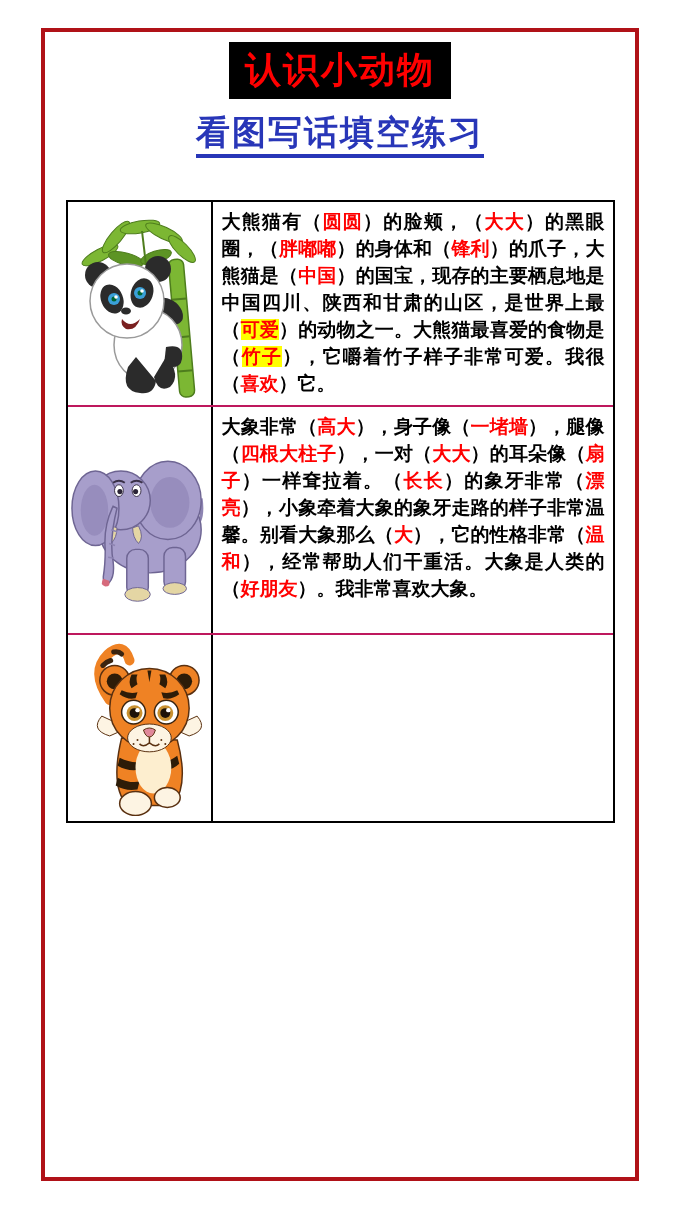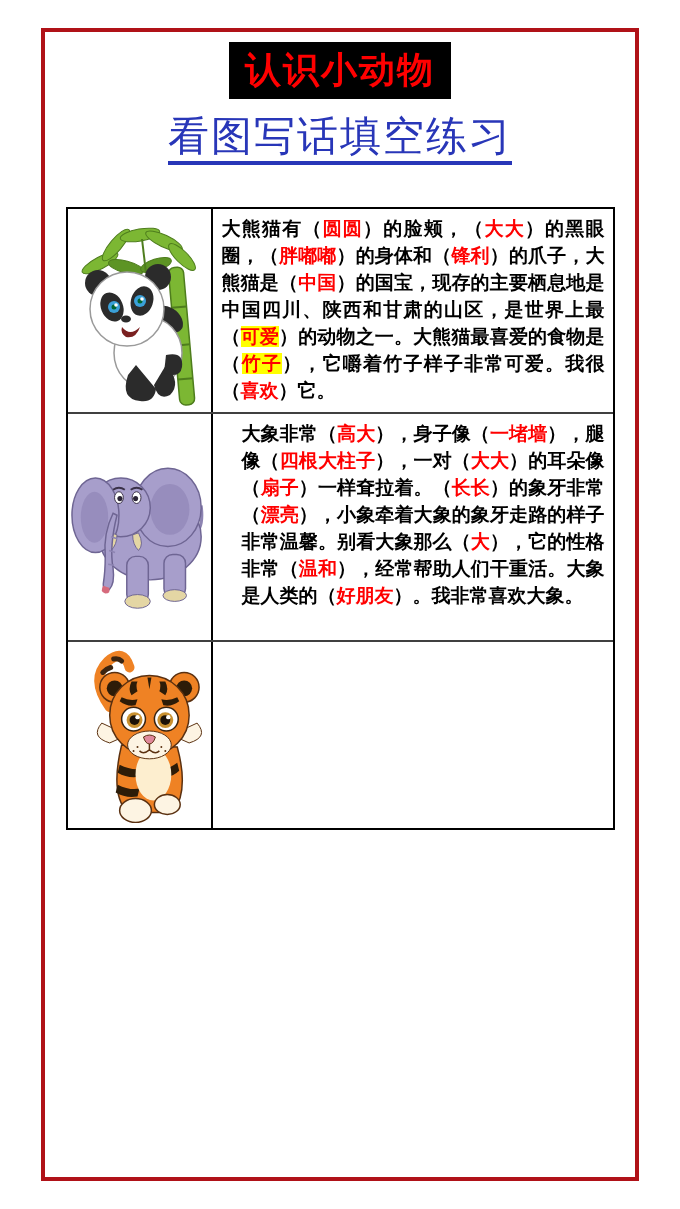--- a/index.html
+++ b/index.html
@@ -20,30 +20,30 @@
   }
   .t1 .red-part{color:#ff0000;}
   .t2-wrap{text-align:center;}
   .t2{
     display:inline-block;margin-top:10px;background:#000000;color:#ff0000;
     font-size:36px;font-weight:bold;line-height:1.0;padding:10px 16px 11px 16px;
     letter-spacing:2px;
   }
   .t3-wrap{text-align:center;}
   .t3{
-    display:inline-block;margin-top:16px;color:#2836b8;font-size:41px;
-    font-weight:normal;line-height:1.05;letter-spacing:2px;
+    display:inline-block;margin-top:16px;color:#2836b8;font-size:34px;
+    font-weight:bold;line-height:1.05;letter-spacing:2px;
     border-bottom:4px solid #2836b8;padding-bottom:3px;
   }
   .tbl{
     width:545px;margin:42px auto 8px auto;border:2px solid #000000;
     background:#ffffff;
   }
   .tbl-row{display:flex;}
-  .tbl-row + .tbl-row{border-top:2px solid #404040;gap:20px;}
+  .tbl-row + .tbl-row{border-top:2px solid #be185d;}
   .img-cell{
     width:145px;flex:0 0 145px;border-right:2px solid #000000;
     display:flex;align-items:center;justify-content:center;padding:2px;
     box-sizing:border-box;
   }
   .text-cell{
     flex:1 1 auto;padding:6px 8px 6px 9px;box-sizing:border-box;
     font-size:19px;font-weight:bold;color:#000000;line-height:27px;
     text-align:justify;
   }

